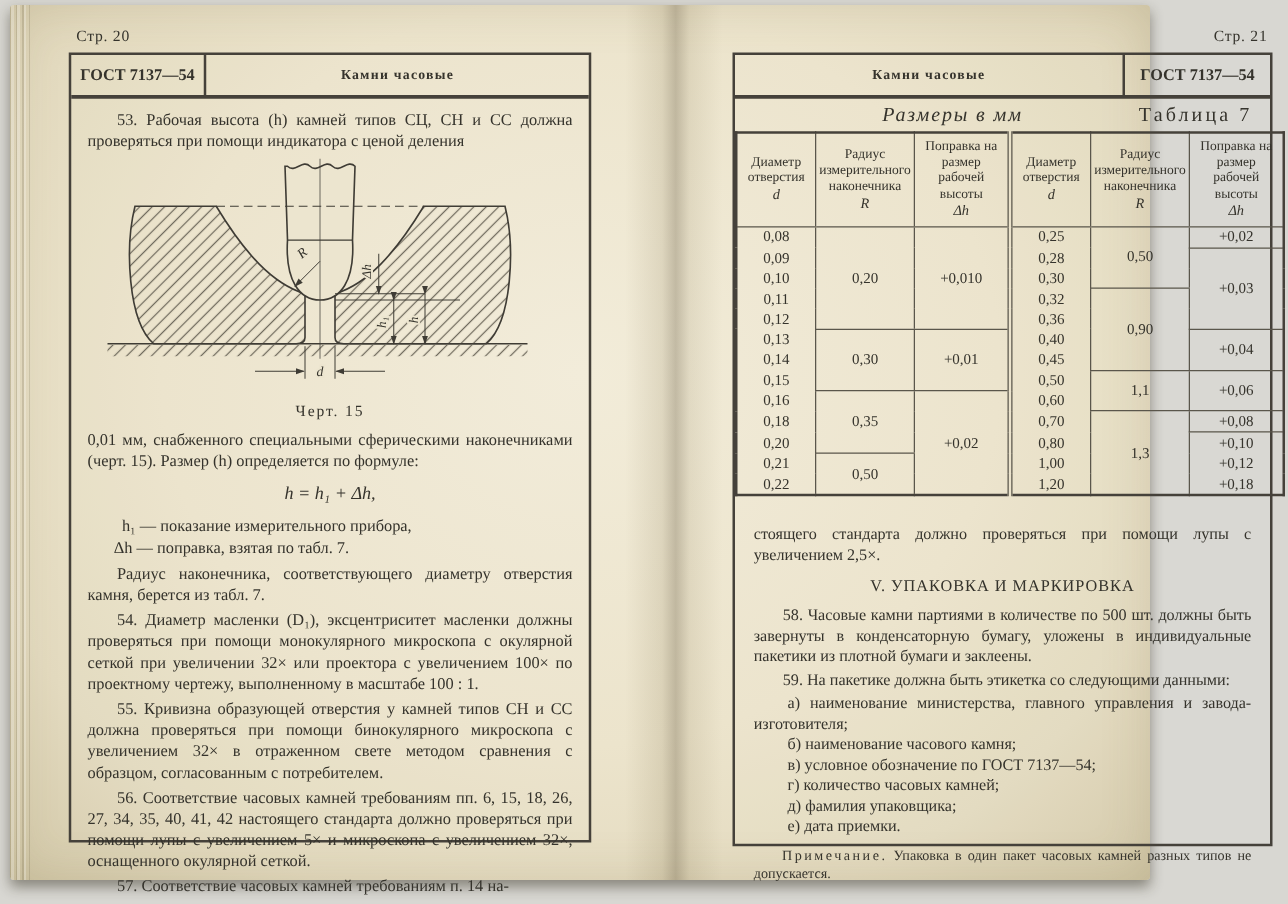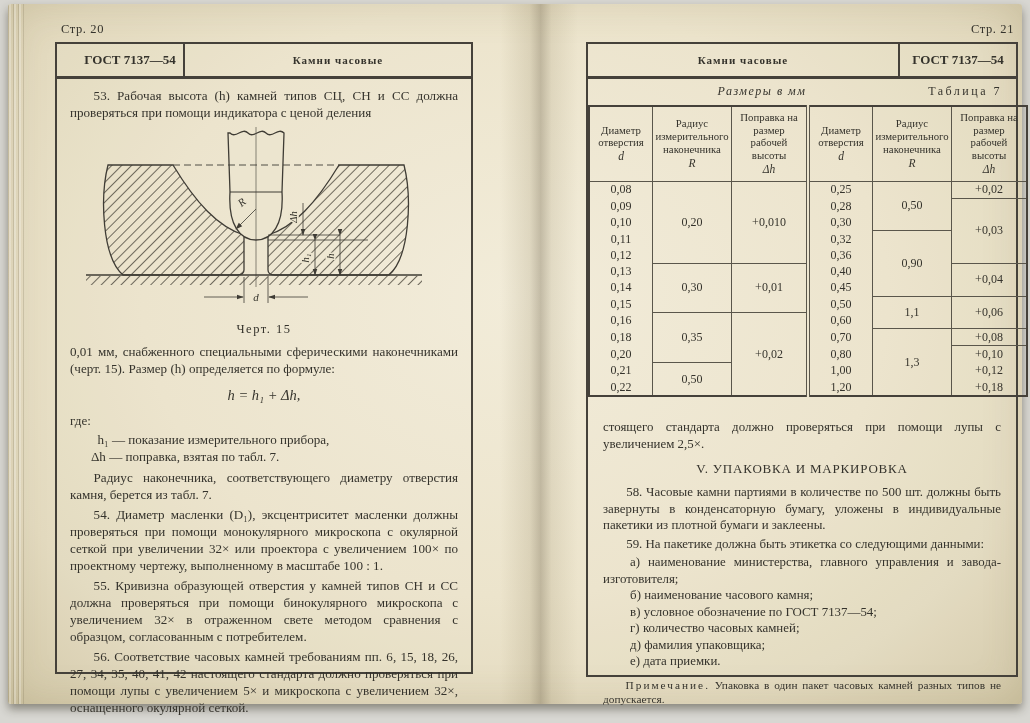--- a/index.html
+++ b/index.html
@@ -3,21 +3,21 @@
 <meta charset="utf-8">
 <style>
   html,body{margin:0;padding:0;}
   body{
     width:1030px;height:723px;position:relative;overflow:hidden;
     background:#d8d7d2;
     font-family:"Liberation Serif","DejaVu Serif",serif;
     color:#35332c;
   }
   .book{
-    position:absolute;left:8px;top:4px;width:1014px;height:700px;
+    position:absolute;left:8px;top:4px;width:912px;height:700px;
     background:
       radial-gradient(ellipse at 50% 42%, #f2ecd9 0%, #ece4cc 52%, #e3dabf 78%, #d2c8a8 100%);
     box-shadow:0 5px 10px rgba(40,35,20,.45), inset 0 0 40px rgba(120,105,60,.18);
     border-radius:3px;
   }
   .stack-left{
     position:absolute;left:0;top:0;bottom:0;width:16px;
     background:repeating-linear-gradient(90deg, rgba(90,80,50,.18) 0 1px, rgba(255,255,255,.25) 1px 3px, rgba(0,0,0,0) 3px 5px);
     border-radius:3px 0 0 3px;
   }
@@ -27,37 +27,37 @@
   }
   .page{position:absolute;top:18px;}
   .page-l{left:47px;width:418px;}
   .page-r{left:578px;width:432px;}
   .pagenum{font-size:12.5px;letter-spacing:.6px;margin:0 4px 5px 6px;}
   .page-r .pagenum{text-align:right;}
   .frame{border:2px solid #45413a;background:rgba(255,255,255,.03);}
   .page-l .frame{height:628px;}
   .page-r .frame{height:631px;}
   .hdr{display:flex;border-bottom:3px solid #45413a;}
-  .hdr-cell{display:flex;align-items:center;justify-content:center;margin-left:20px;}
+  .hdr-cell{display:flex;align-items:center;justify-content:center;}
   .hdr-gost{width:102px;font-weight:bold;font-size:13px;padding:8px 2px;white-space:nowrap;}
   .page-l .hdr-gost{border-right:2px solid #45413a;}
   .page-r .hdr-gost{border-left:2px solid #45413a;width:112px;}
   .hdr-title{flex:1;font-size:11px;font-weight:bold;letter-spacing:1px;}
   .content{padding:8px 13px 0 13px;font-size:13.1px;line-height:1.3;text-align:justify;}
   .content p{margin:0 0 3px 0;}
   p.ind{text-indent:1.8em;}
   .figure-wrap{text-align:center;margin:4px 0 2px 0;}
   .fig-caption{text-align:center;font-size:12.5px;letter-spacing:1.5px;margin:0 0 6px 0;}
   .formula{text-align:center;font-style:italic;font-size:14.5px;margin:9px 0 7px 0 !important;}
   .where{margin:4px 0 2px 0 !important;}
   .def1{padding-left:2.1em;margin:0 !important;}
   .def2{padding-left:1.6em;margin:0 0 4px 0 !important;}
   .content-r{padding:5px 15px 0 15px;font-size:12.9px;line-height:1.28;text-align:justify;margin-top:17px;}
   .content-r p{margin:0 0 2px 0;}
-  .units-row{position:relative;height:19px;margin-top:5px;font-size:12px;}
+  .units-row{position:relative;height:19px;margin-top:5px;font-size:16px;}
   .size-note{position:absolute;left:60px;right:140px;text-align:center;font-style:italic;letter-spacing:1.5px;}
   .tbl-label{position:absolute;right:14px;letter-spacing:2.5px;}
   table.t7{border-collapse:collapse;table-layout:fixed;width:404px;margin:2px auto 0 auto;border:2px solid #45413a;}
   .t7 th,.t7 td{border-left:1px solid #5a564b;text-align:center;vertical-align:middle;}
   .t7 th{font-weight:normal;font-size:10.8px;line-height:1.18;padding:4px 2px;border-bottom:1px solid #5a564b;}
   .t7 td{font-size:12px;height:16.3px;padding:0 2px;}
   .t7 .c0,.t7 .c3{border-left-width:0;}
   .t7 .c3{border-left:4px double #5a564b;}
   .t7 th.c0{width:58px}.t7 th.c1{width:74px}.t7 th.c2{width:70px}
   .t7 th.c3{width:58px}.t7 th.c4{width:74px}.t7 th.c5{width:70px}
@@ -133,21 +133,20 @@
             <line x1="190" y1="152" x2="190" y2="178" stroke="#3f3c35" stroke-width="0.8"></line>
             <line x1="126" y1="172" x2="165" y2="172" stroke="#3f3c35" stroke-width="0.8" marker-end="url(#ar)"></line>
             <line x1="230" y1="172" x2="191" y2="172" stroke="#3f3c35" stroke-width="0.8" marker-end="url(#ar)"></line>
             <text x="178" y="176" font-size="11" font-style="italic" fill="#35332c" text-anchor="middle" paint-order="stroke" stroke="#ece5cf" stroke-width="3">d</text>
           </svg>
         </div>
         <div class="fig-caption">Черт. 15</div>
 
         <p>0,01 мм, снабженного специальными сферическими наконечниками (черт. 15). Размер (h) определяется по формуле:</p>
         <p class="formula">h = h₁ + Δh,</p>
-        <p class="where">где:</p>
         <p class="def1">h₁ — показание измерительного прибора,</p>
         <p class="def2">Δh — поправка, взятая по табл. 7.</p>
         <p class="ind">Радиус наконечника, соответствующего диаметру отверстия камня, берется из табл. 7.</p>
         <p class="ind">54. Диаметр масленки (D₁), эксцентриситет масленки должны проверяться при помощи монокулярного микроскопа с окулярной сеткой при увеличении 32× или проектора с увеличением 100× по проектному чертежу, выполненному в масштабе 100 : 1.</p>
         <p class="ind">55. Кривизна образующей отверстия у камней типов СН и СС должна проверяться при помощи бинокулярного микроскопа с увеличением 32× в отраженном свете методом сравнения с образцом, согласованным с потребителем.</p>
         <p class="ind">56. Соответствие часовых камней требованиям пп. 6, 15, 18, 26, 27, 34, 35, 40, 41, 42 настоящего стандарта должно проверяться при помощи лупы с увеличением 5× и микроскопа с увеличением 32×, оснащенного окулярной сеткой.</p>
         <p class="ind">57. Соответствие часовых камней требованиям п. 14 на-</p>
       </div>
     </div>
   </div>

